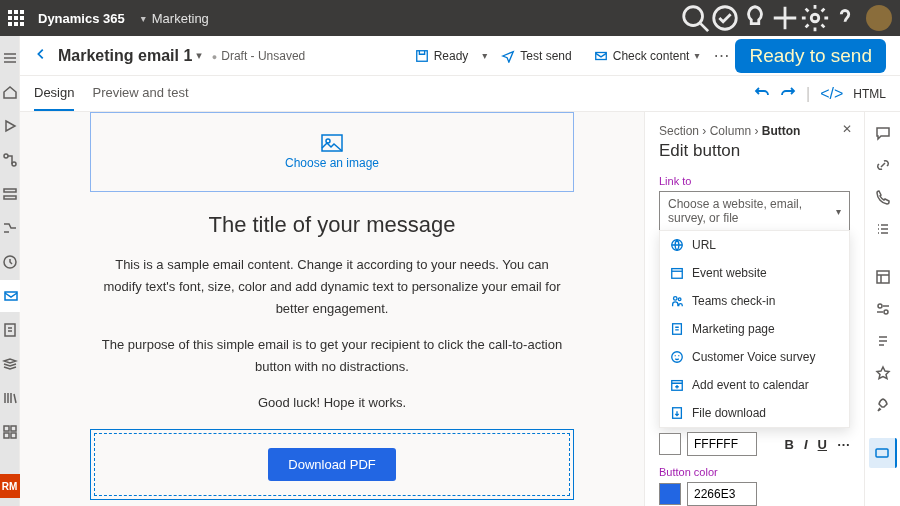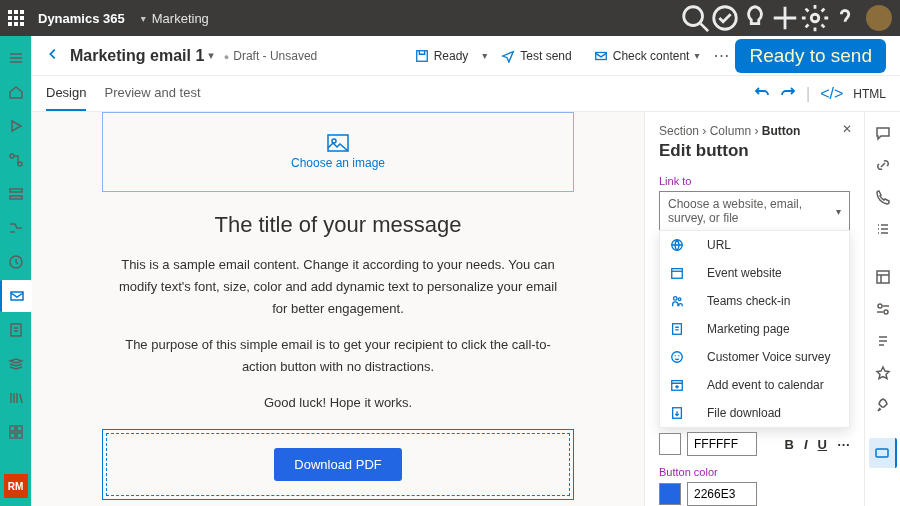--- a/index.html
+++ b/index.html
@@ -8,21 +8,21 @@
 .waffle{width:16px;height:16px;display:grid;grid-template-columns:repeat(3,4px);grid-template-rows:repeat(3,4px);gap:2px;margin-right:14px;cursor:pointer}
 .waffle span{background:#fff;width:4px;height:4px}
 .brand{font-weight:600;margin-right:10px}
 .area{opacity:.85}
 .chev{margin:0 6px;opacity:.7;font-size:10px}
 .spacer{flex:1}
 .ticon{width:30px;height:36px;display:flex;align-items:center;justify-content:center;cursor:pointer;opacity:.9}
 .ticon svg{stroke:#fff;fill:none;stroke-width:1.5}
 .avatar{width:26px;height:26px;border-radius:50%;background:#8a6d3b;margin-left:6px}
 .shell{display:flex;height:470px}
-.mini{width:32px;background:#14b8a6;border-right:1px solid #edebe9;display:flex;flex-direction:column;align-items:center;padding-top:6px}
+.mini{width:20px;background:#e5e5e5;border-right:1px solid #edebe9;display:flex;flex-direction:column;align-items:center;padding-top:6px}
 .nav{width:32px;height:32px;display:flex;align-items:center;justify-content:center;cursor:pointer;color:#605e5c;border-radius:2px;margin-bottom:2px}
 .nav.active{background:#fff;border-left:2px solid #0078d4;color:#0078d4}
 .nav svg{width:16px;height:16px;stroke:currentColor;fill:none;stroke-width:1.5}
 .rm{margin-top:auto;margin-bottom:8px;width:24px;height:24px;background:#d83b01;color:#fff;font-size:10px;font-weight:600;display:flex;align-items:center;justify-content:center}
 .main{flex:1;display:flex;flex-direction:column}
 .hdr{height:40px;display:flex;align-items:center;padding:0 14px;border-bottom:1px solid #edebe9}
 .back{color:#0078d4;margin-right:10px;cursor:pointer}
 .title{font-weight:600;font-size:16px;color:#323130}
 .dd{color:#605e5c;font-size:11px;margin-left:4px}
 .status{color:#605e5c;font-size:12px;margin-left:10px}
@@ -43,26 +43,26 @@
 .imgbox svg{stroke:#0078d4;fill:none;stroke-width:1.5;margin-bottom:4px}
 .imglink{color:#0078d4;font-size:12px}
 .etitle{text-align:center;font-size:22px;color:#323130;margin-bottom:16px}
 .ebody{text-align:center;font-size:13px;color:#323130;line-height:1.7;padding:0 10px;margin-bottom:14px}
 .btnwrap{border:1px solid #0078d4;padding:3px}
 .btnwrap2{border:1px dashed #0078d4;padding:14px;display:flex;justify-content:center}
 .dlbtn{background:#2266e3;color:#fff;padding:9px 20px;font-size:13px;border-radius:3px}
 .panel{width:220px;background:#fff;border-left:1px solid #edebe9;padding:12px 14px;font-size:12px;color:#323130;position:relative}
 .crumb{color:#605e5c;font-size:12px;margin-bottom:3px}
 .crumb b{color:#323130;font-weight:600}
-.ptitle{font-size:17px;font-weight:700;margin-bottom:14px}
+.ptitle{font-size:17px;font-weight:400;margin-bottom:14px}
 .close{position:absolute;right:12px;top:10px;cursor:pointer;color:#605e5c}
 .plabel{font-size:11px;color:#a21caf;margin-bottom:4px;margin-top:10px}
 .psel{border:1px solid #8a8886;padding:5px 8px;font-size:12px;color:#605e5c;display:flex;justify-content:space-between;align-items:center;cursor:pointer}
 .drop{border:1px solid #edebe9;box-shadow:0 4px 12px rgba(0,0,0,.12);background:#fff;margin-top:-1px}
-.dopt{display:flex;align-items:center;gap:23px;padding:7px 10px;font-size:12px;cursor:pointer}
+.dopt{display:flex;align-items:center;gap:8px;padding:7px 10px;font-size:12px;cursor:pointer}
 .dopt svg{width:14px;height:14px;stroke:#0078d4;fill:none;stroke-width:1.5}
 .inrow{display:flex;align-items:center;gap:6px;margin-top:4px}
 .swatch{width:22px;height:22px;border:1px solid #8a8886}
 .cinput{border:1px solid #8a8886;padding:4px 6px;font-size:12px;width:70px}
 .fmtbtns{display:flex;gap:10px;font-family:Georgia,serif;font-weight:600;font-size:13px;margin-left:auto}
 .rrail{width:36px;background:#fff;border-left:1px solid #edebe9;display:flex;flex-direction:column;align-items:center;padding-top:6px;gap:2px}
 .rail-sec{display:flex;flex-direction:column;align-items:center;gap:2px}
 .rail-sec.mid{margin-top:16px}
 .rail-sec.bot{margin-top:16px}
 .ritem{width:28px;height:30px;display:flex;align-items:center;justify-content:center;cursor:pointer;color:#605e5c;border-radius:2px}

